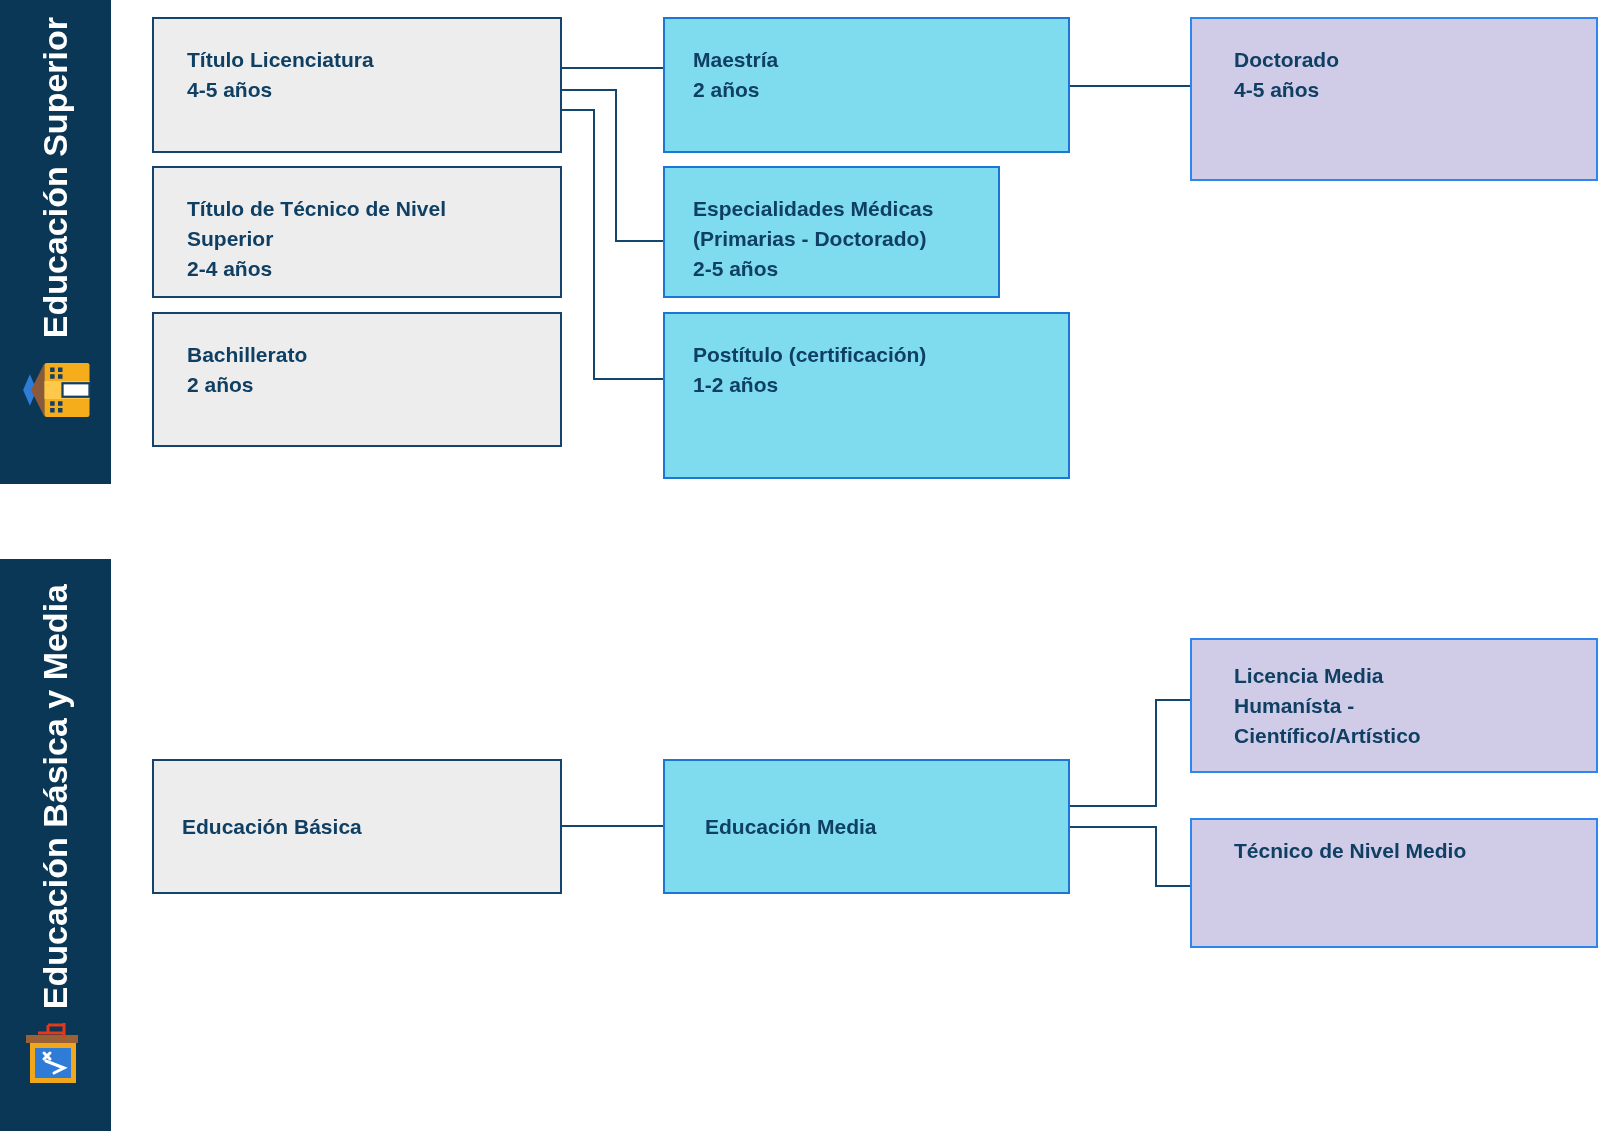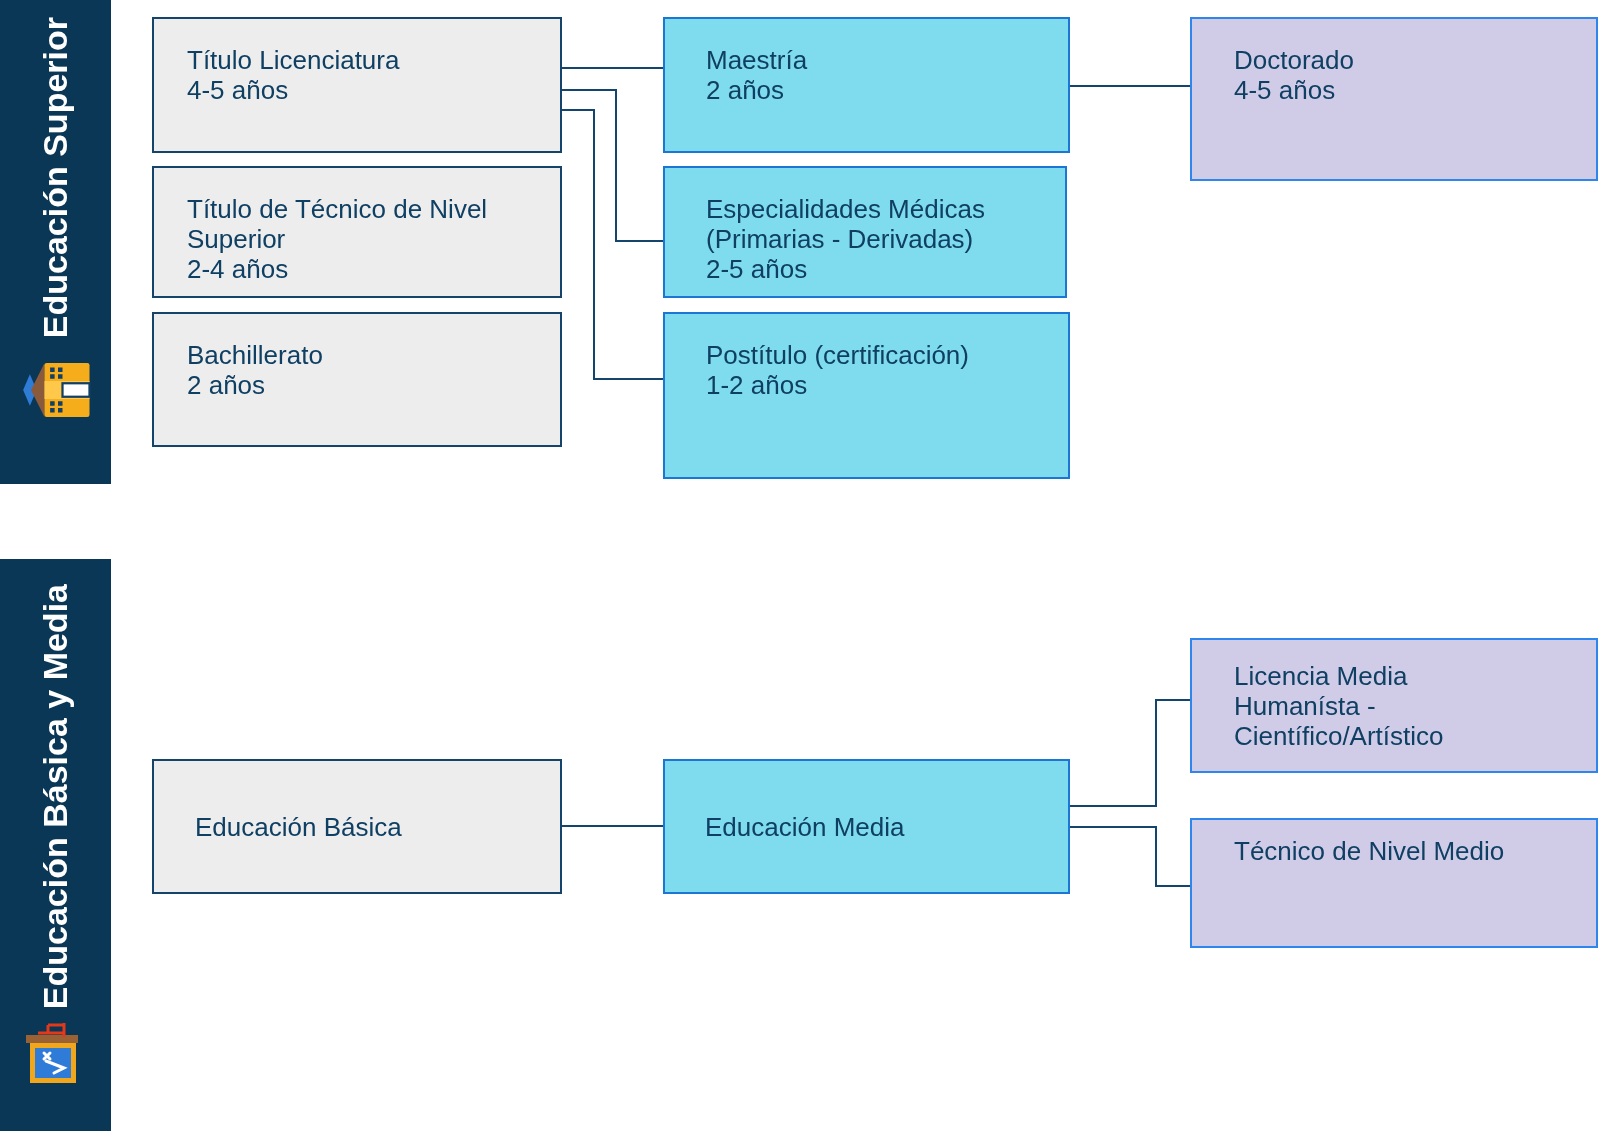--- a/index.html
+++ b/index.html
@@ -31,29 +31,29 @@
   .vtext{
     writing-mode:vertical-rl;transform:rotate(180deg);
     color:var(--sidebar-text);font-weight:700;font-size:34px;white-space:nowrap;
   }
   .icon{position:absolute;}
   .icon svg{display:block;transform:rotate(-90deg);}
   .icon1{left:22px;top:354px;}
   .icon2{left:22px;top:1023px;}
   .box{
     position:absolute;box-sizing:border-box;
-    font-weight:400;font-size:26px;line-height:30px;color:var(--text-color);
+    font-weight:700;font-size:21px;line-height:30px;color:var(--text-color);
   }
   .gray{background:var(--gray-fill);border:2px solid var(--gray-border);}
   .cyan{background:var(--cyan-fill);border:2px solid var(--cyan-border);}
   .lavender{background:var(--lavender-fill);border:2px solid var(--lavender-border);}
   .vtop{padding-top:26px;}
   .vcenter{display:flex;flex-direction:column;justify-content:center;}
   .pl33{padding-left:33px;}
-  .pl28{padding-left:41px;}
+  .pl28{padding-left:28px;}
   .pl40{padding-left:40px;}
   .pl42{padding-left:42px;}
   .nudge-up{padding-bottom:64px;}
   .cline{position:absolute;background:var(--line-color);}
 </style>
 </head>
 <body>
 
 <div class="canvas">
 
@@ -114,23 +114,23 @@
   </div>
   <div class="box gray vtop pl33" style="left:152px;top:312px;width:410px;height:135px">
     <div>Bachillerato</div>
     <div>2 años</div>
   </div>
 
   <div class="box cyan vtop pl28" style="left:663px;top:17px;width:407px;height:136px">
     <div>Maestría</div>
     <div>2 años</div>
   </div>
-  <div class="box cyan vtop pl28" style="left:663px;top:166px;width:404px;height:132px">
+  <div class="box cyan vtop pl28" style="left:663px;top:166px;width:337px;height:132px">
     <div>Especialidades Médicas</div>
-    <div>(Primarias - Derivadas)</div>
+    <div>(Primarias - Doctorado)</div>
     <div>2-5 años</div>
   </div>
   <div class="box cyan vtop pl28" style="left:663px;top:312px;width:407px;height:167px">
     <div>Postítulo (certificación)</div>
     <div>1-2 años</div>
   </div>
 
   <div class="box lavender vtop pl42" style="left:1190px;top:17px;width:408px;height:164px">
     <div>Doctorado</div>
     <div>4-5 años</div>

